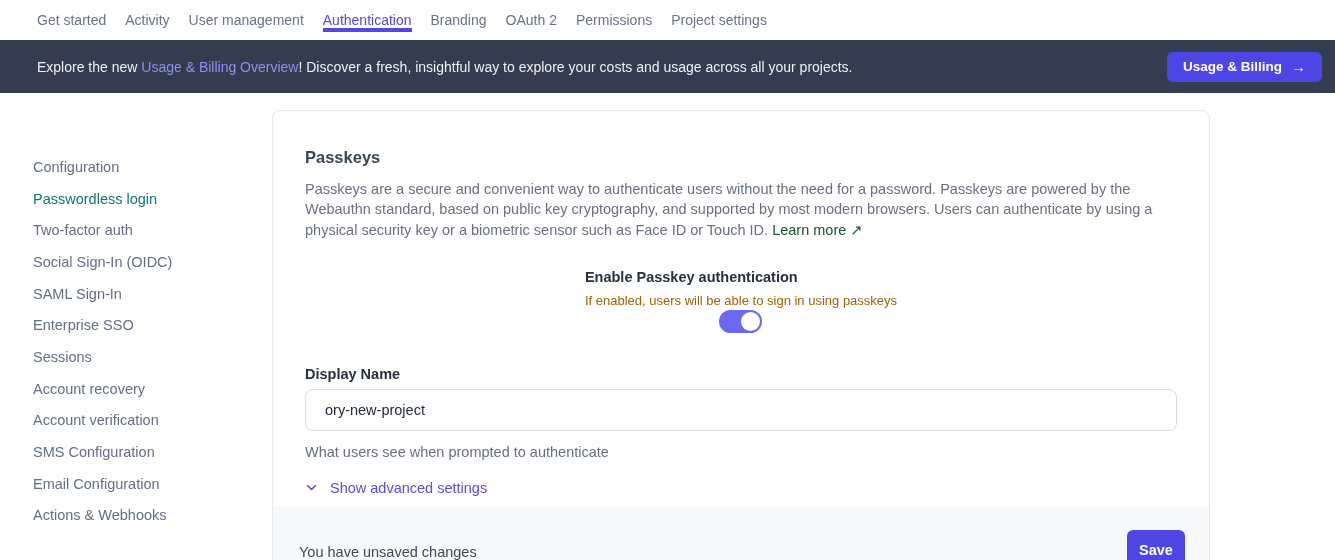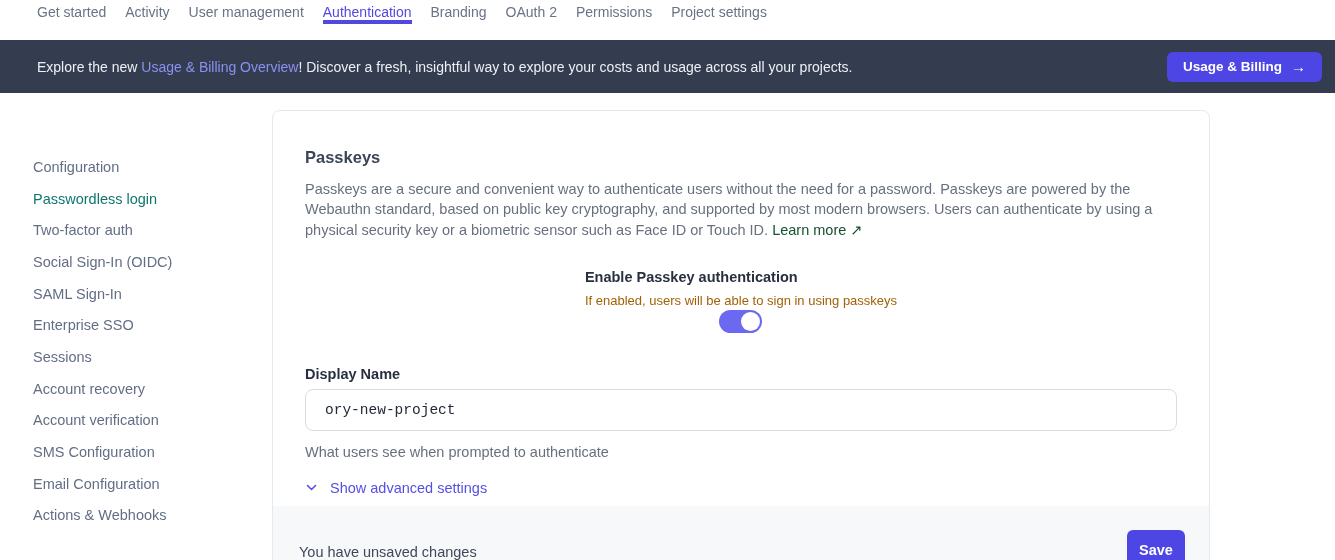--- a/index.html
+++ b/index.html
@@ -6,21 +6,21 @@
   html, body { margin: 0; padding: 0; }
   body {
     width: 1335px; height: 560px; overflow: hidden; position: relative;
     background: #ffffff;
     font-family: "Liberation Sans", sans-serif;
   }
 
   
   .topnav {
     position: absolute; top: 0; left: 0; right: 0; height: 40px;
-    background: #ffffff; display: flex; align-items: flex-start;
+    background: #ffffff; display: flex; align-items: center;
     padding-left: 37px; gap: 19px;
   }
   .nav-item {
     display: flex; align-items: center;
     font-size: 14px; color: #697386; cursor: pointer;
     border-bottom: 4px solid transparent; padding-top: 4px;
     white-space: nowrap;
   }
   .nav-item.active { color: #5248e0; border-bottom-color: #5248e0; font-weight: 500; }
 
@@ -69,21 +69,21 @@
   .toggle-knob {
     position: absolute; top: 2px; right: 2px; width: 19px; height: 19px;
     border-radius: 50%; background: #ffffff;
   }
 
   .display-section { margin-top: 33px; }
   .field-label { font-size: 14.5px; line-height: 17px; font-weight: 600; color: #28303f; }
   .text-input {
     display: block; margin-top: 6px; width: 100%; height: 42px;
     border: 1px solid #d8dde3; border-radius: 8px; background: #ffffff;
-    padding: 0 19px; font-size: 14.5px; color: #222a38; font-family: Liberation Mono, monospace;
+    padding: 0 19px; font-size: 14.5px; color: #222a38; font-family: Liberation Sans, sans-serif;
     outline: none;
   }
   .field-helper { margin-top: 13px; font-size: 14.5px; line-height: 17px; color: #68707f; }
 
   .advanced-row {
     margin-top: 17px; display: inline-flex; align-items: center; gap: 12px;
     font-size: 14.5px; line-height: 20px; color: #574ee2; cursor: pointer;
   }
   .chevron-svg { display: block; }
 

